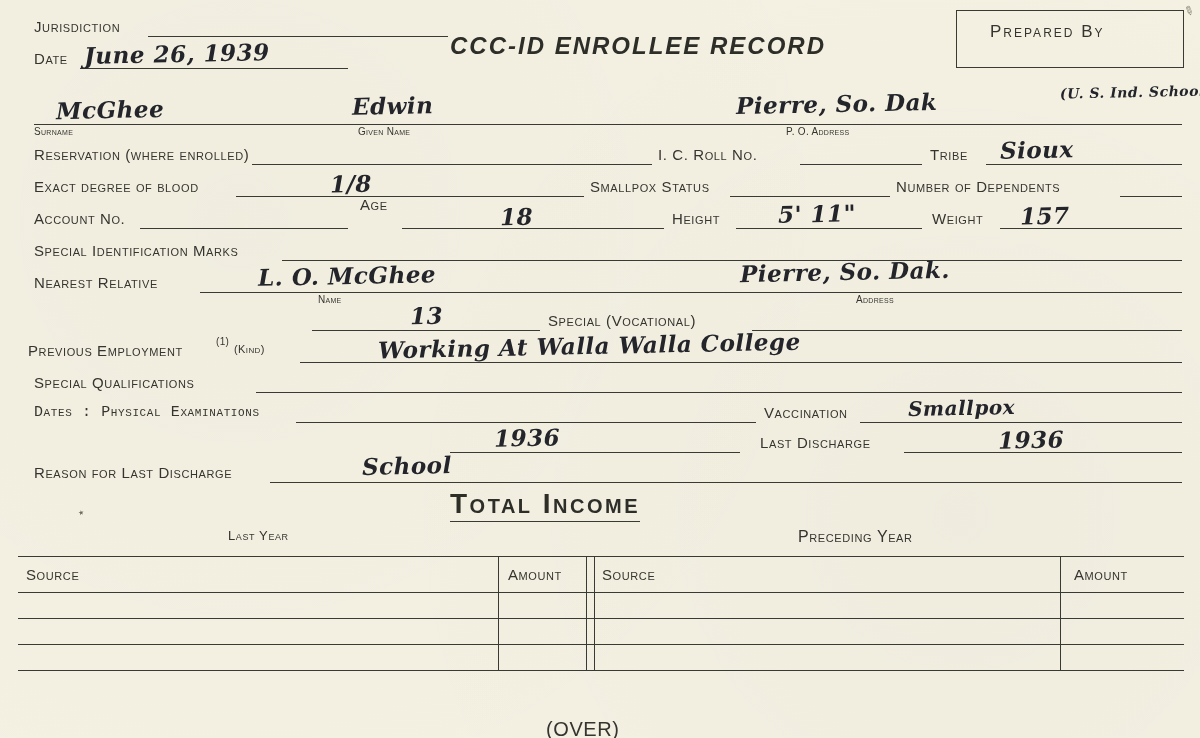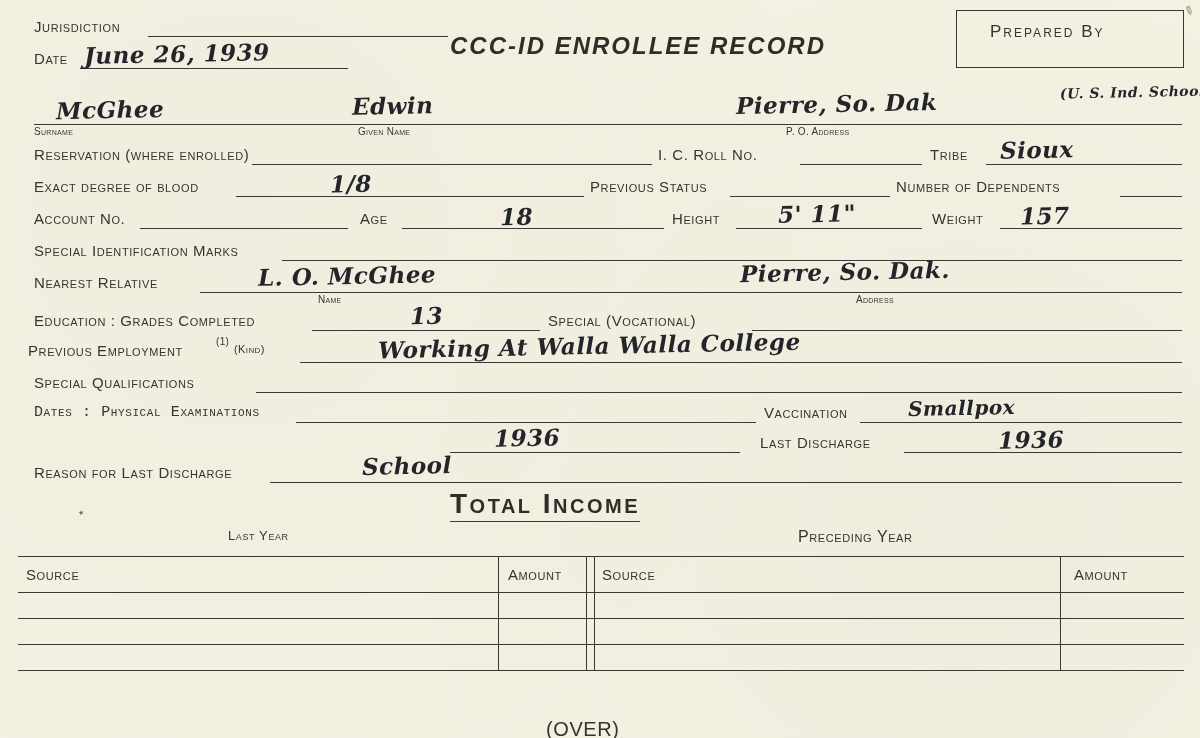--- a/index.html
+++ b/index.html
@@ -140,33 +140,33 @@
   <div class="hw sm" style="left:820px; top:142px;"></div>
 
   <div class="pr" style="left:930px; top:146px;text-align:center;">Tribe</div>
   <div class="line" style="left:986px; top:164px; width:196px;"></div>
   <div class="hw lg" style="left:1000px; top:136px;">Sioux</div>
 
   <div class="pr" style="left:34px; top:178px;">Exact degree of blood</div>
   <div class="line" style="left:236px; top:196px; width:348px;"></div>
   <div class="hw lg" style="left:330px; top:170px;">1/8</div>
 
-  <div class="pr" style="left:590px; top:178px;">Previous Status</div>
+  <div class="pr" style="left:590px; top:178px;">Smallpox Status</div>
   <div class="line" style="left:730px; top:196px; width:160px;"></div>
   <div class="hw sm" style="left:760px; top:174px;"></div>
 
   <div class="pr" style="left:896px; top:178px;">Number of Dependents</div>
   <div class="line" style="left:1120px; top:196px; width:62px;"></div>
   <div class="hw sm" style="left:1130px; top:174px;"></div>
 
   <div class="pr" style="left:34px; top:210px;">Account No.</div>
   <div class="line" style="left:140px; top:228px; width:208px;"></div>
   <div class="hw sm" style="left:170px; top:206px;"></div>
 
-  <div class="pr" style="left:360px; top:210px;">Age</div>
+  <div class="pr" style="left:360px; top:196px;">Age</div>
   <div class="line" style="left:402px; top:228px; width:262px;"></div>
   <div class="hw lg" style="left:500px; top:203px;">18</div>
 
   <div class="pr" style="left:672px; top:210px;">Height</div>
   <div class="line" style="left:736px; top:228px; width:186px;"></div>
   <div class="hw lg" style="left:778px; top:200px;">5' 11"</div>
 
   <div class="pr" style="left:932px; top:210px;">Weight</div>
   <div class="line" style="left:1000px; top:228px; width:182px;"></div>
   <div class="hw lg" style="left:1020px; top:202px;">157</div>
@@ -175,21 +175,20 @@
   <div class="line" style="left:282px; top:260px; width:900px;"></div>
   <div class="hw sm" style="left:330px; top:238px;"></div>
 
   <div class="pr" style="left:34px; top:274px;">Nearest Relative</div>
   <div class="line" style="left:200px; top:292px; width:982px;"></div>
   <div class="hw lg" style="left:258px; top:262px;">L. O. McGhee</div>
   <div class="hw lg" style="left:740px; top:258px;">Pierre, So. Dak.</div>
   <div class="pr xs" style="left:318px; top:294px;">Name</div>
   <div class="pr xs" style="left:856px; top:294px;">Address</div>
 
-  <div class="pr" style="left:34px; top:312px;">Education : Grades Completed</div>
   <div class="line" style="left:312px; top:330px; width:228px;"></div>
   <div class="hw lg" style="left:410px; top:302px;">13</div>
 
   <div class="pr" style="left:548px; top:312px;">Special (Vocational)</div>
   <div class="line" style="left:752px; top:330px; width:430px;"></div>
   <div class="hw sm" style="left:790px; top:308px;"></div>
 
   <div class="pr" style="left:28px; top:342px;text-align:center;">Previous Employment</div>
   <div class="pr xs" style="left:216px; top:336px;">(1)</div>
   <div class="pr sm" style="left:234px; top:343px;">(Kind)</div>

